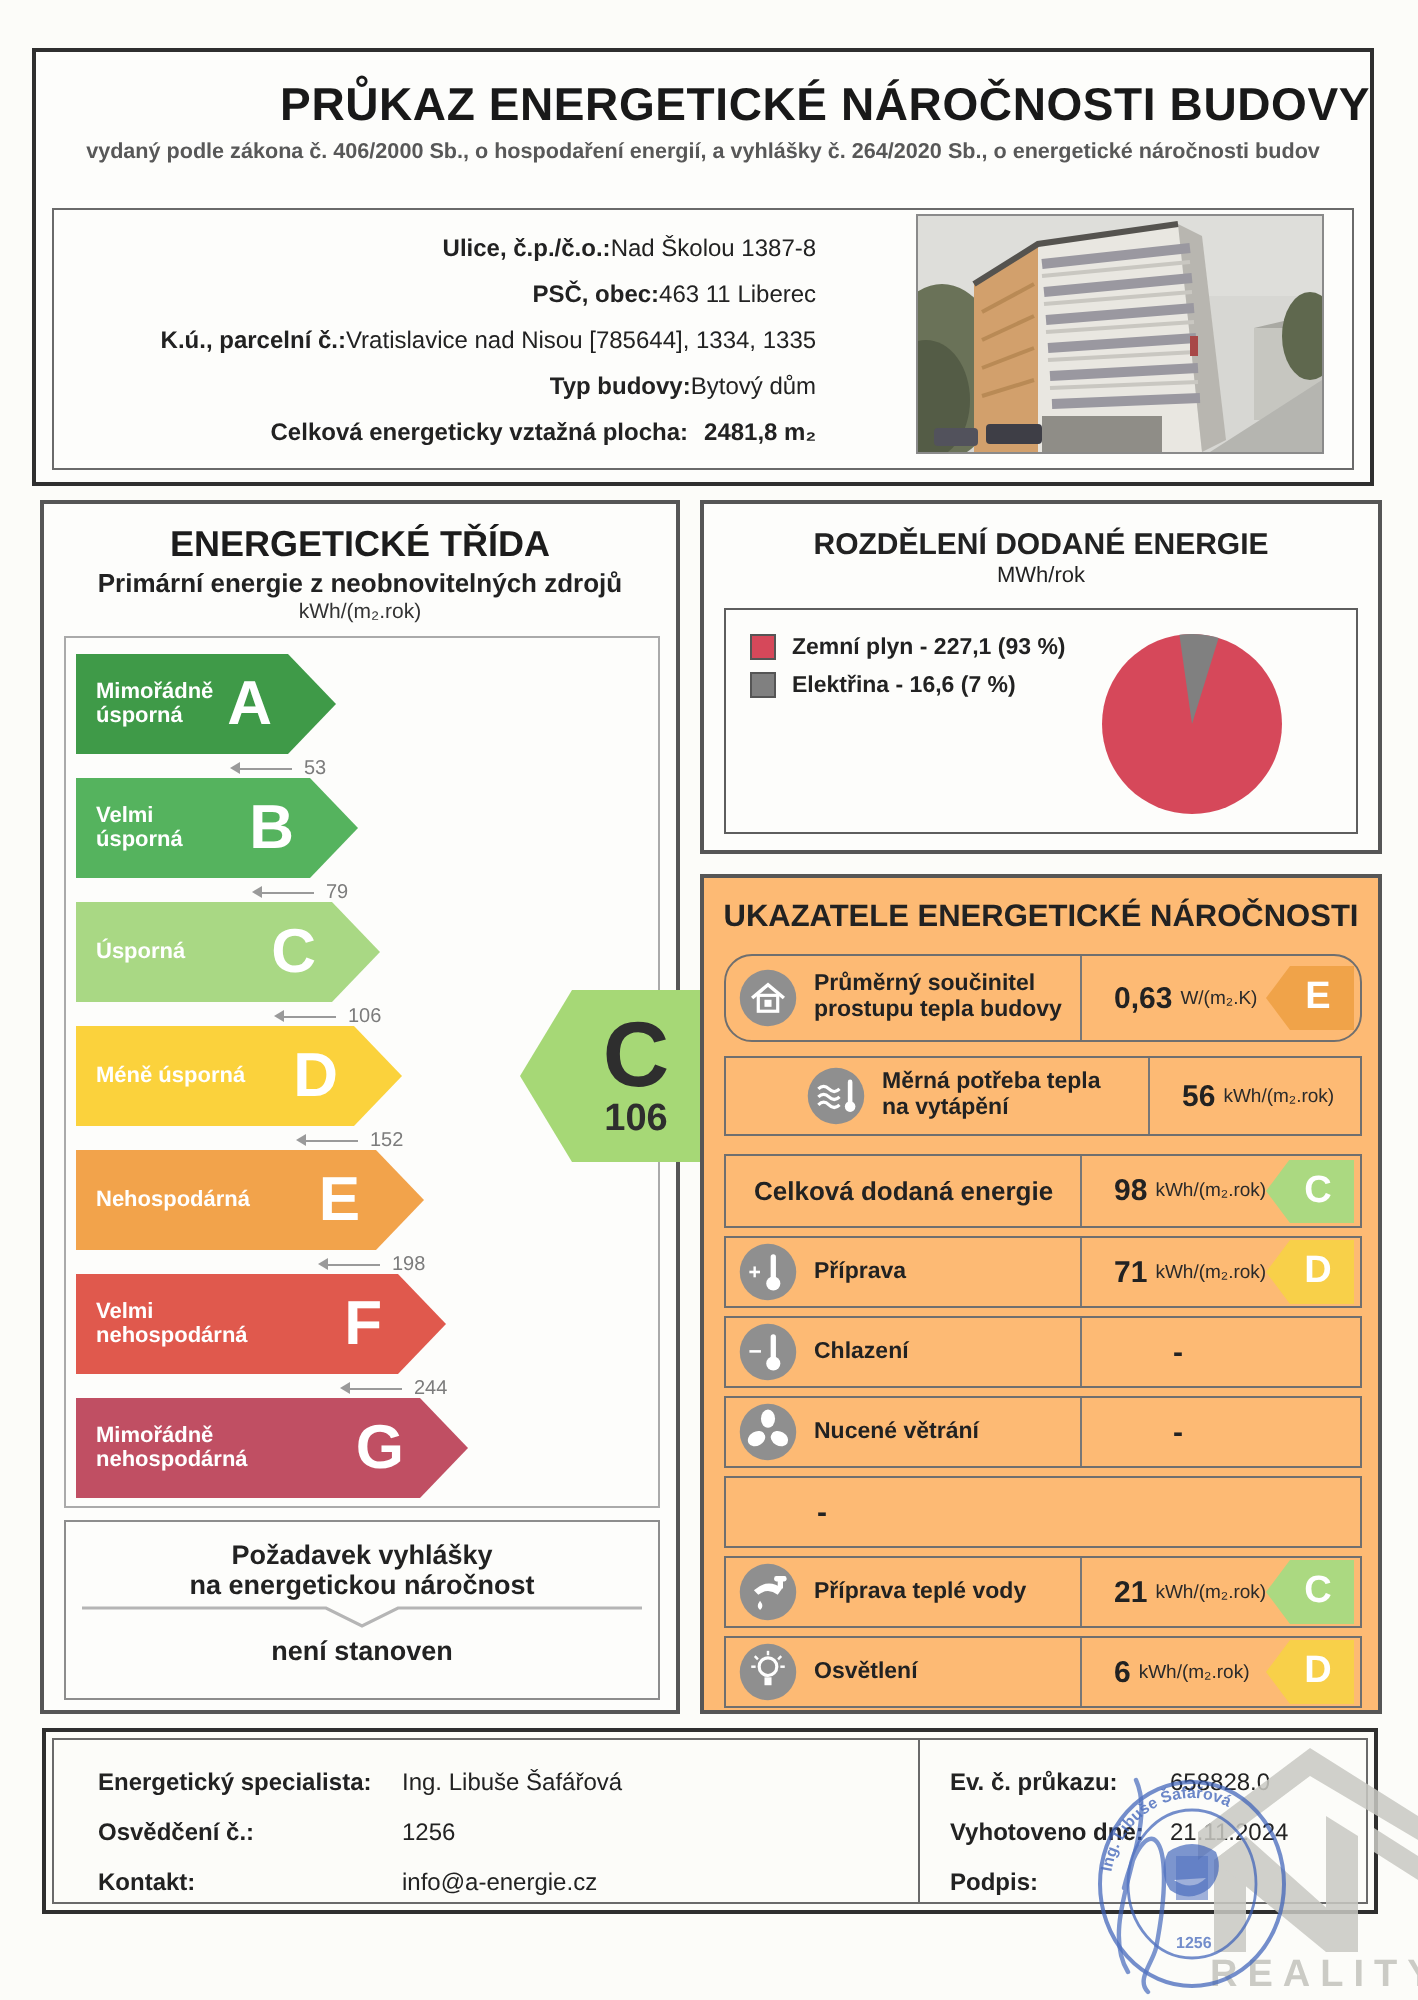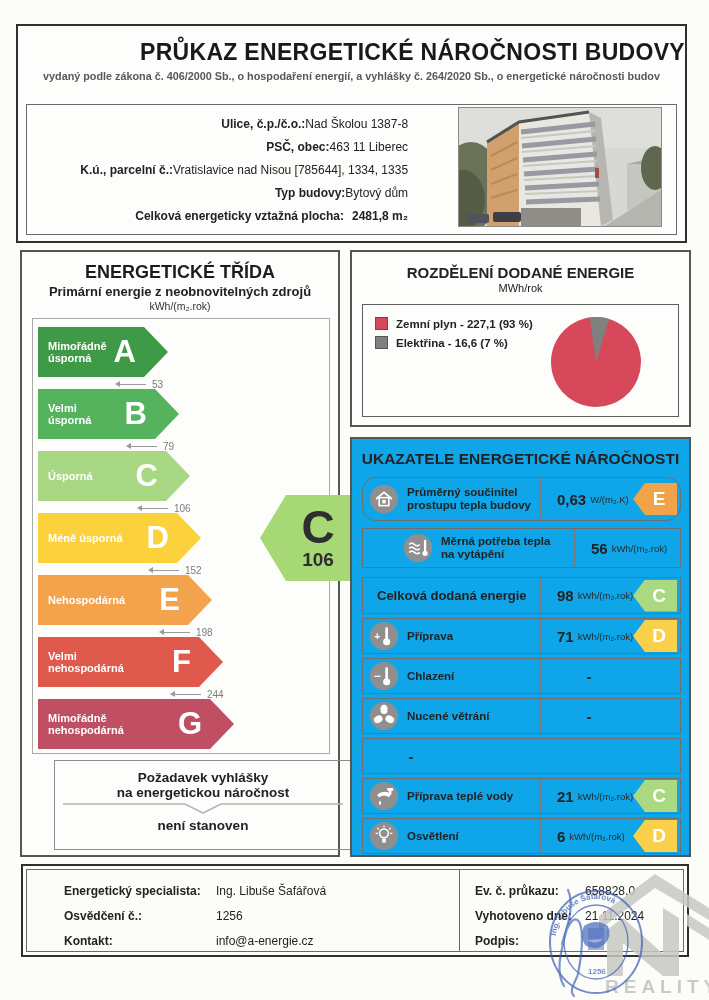--- a/index.html
+++ b/index.html
@@ -32,37 +32,37 @@
   .scale-arrow { position:absolute; left:5px; height:50px; clip-path:polygon(0 0, calc(100% - 24px) 0, 100% 50%, calc(100% - 24px) 100%, 0 100%); display:flex; align-items:center; }
   .scale-label { padding-left:10px; font-size:11px; font-weight:bold; color:#fff; white-space:pre-line; line-height:12.5px; width:100px; }
   .scale-letter { position:absolute; right:32px; top:50%; transform:translateY(-50%); font-size:31px; font-weight:bold; color:#fff; }
   .tick { position:absolute; display:flex; align-items:center; height:10px; }
   .tick-head { width:0; height:0; border-top:3px solid transparent; border-bottom:3px solid transparent; border-right:5px solid #9a9a9a; }
   .tick-line { width:26px; border-top:1.5px solid #9a9a9a; }
   .tick span { margin-left:6px; font-size:10px; color:#7c7c7c; }
   #result-arrow { position:absolute; left:227px; top:176px; width:96px; height:86px; clip-path:polygon(0 50%, 26px 0, 100% 0, 100% 100%, 26px 100%); display:flex; flex-direction:column; align-items:center; justify-content:center; padding-left:20px; }
   #result-letter { font-size:46px; font-weight:bold; color:#2e2e2e; line-height:44px; }
   #result-value { font-size:19px; font-weight:bold; color:#2e2e2e; }
-  #req-box { position:absolute; left:10px; top:508px; width:298px; height:90px; border:1px solid #8d8d8d;margin-left:22px; }
+  #req-box { position:absolute; left:10px; top:508px; width:298px; height:90px; border:1px solid #8d8d8d; }
   .req-line { text-align:center; font-size:13.5px; font-weight:bold; }
   .req-line.first { margin-top:9px; }
   #req-chevron { display:block; margin:2px auto 0; }
   .req-result { text-align:center; font-size:13.5px; font-weight:bold; margin-top:3px; }
   
   #pie-panel { position:absolute; left:350px; top:250px; width:341px; height:177px; border:2px solid #565656; background:#fdfdfb; }
   .pie-title { margin-top:12px; text-align:center; font-size:15px; font-weight:bold; }
   .pie-unit { text-align:center; font-size:11px; margin-top:1px; }
   #pie-inner { position:absolute; left:10px; top:52px; width:317px; height:113px; border:1px solid #5e5e5e; }
   #legend { position:absolute; left:12px; top:12px; }
   .legend-item { display:flex; align-items:center; margin-bottom:6px; }
   .legend-swatch { width:13px; height:13px; border:1px solid #555; margin-right:8px; }
   .legend-label { font-size:11.5px; font-weight:bold; }
   #pie-svg { position:absolute; right:0; top:0; }
   
-  #ind-panel { position:absolute; left:350px; top:437px; width:341px; height:420px; border:2px solid #565656; background:#0ea5e9; }
+  #ind-panel { position:absolute; left:350px; top:437px; width:341px; height:420px; border:2px solid #565656; background:#fdba74; }
   .ind-title { margin-top:11px; text-align:center; font-size:15.5px; font-weight:bold; }
   #ind-rows { position:absolute; left:10px; top:38px; width:319px; }
   .ind-row { position:relative; display:flex; border:1.5px solid #6f6f6f; height:36px; margin-bottom:4px; }
   .ind-row:nth-child(1) { height:44px; margin-bottom:7px;border-radius:14px; }
   .ind-row:nth-child(2) { height:40px; margin-bottom:9px;padding-left:34px; }
   .ind-row:nth-child(3) { height:37px; margin-bottom:4px; }
   .ind-left { width:178px; display:flex; align-items:center; border-right:1px solid #777; }
   .ind-icon { flex:0 0 30px; width:30px; height:30px; margin:0 8px 0 6px; }
   .ind-label { font-size:11.5px; font-weight:bold; white-space:pre-line; line-height:13px; }
   .ind-left.no-icon { padding-left:14px; }
@@ -74,21 +74,21 @@
   .noval .ind-value { width:96px; text-align:center; }
   .badge { position:absolute; right:3px; top:50%; transform:translateY(-50%); width:44px; height:32px; clip-path:polygon(0 50%, 12px 0, 100% 0, 100% 100%, 12px 100%); color:#fff; font-size:19px; font-weight:bold; display:flex; align-items:center; justify-content:center; padding-left:8px; }
   
   #footer-box { position:absolute; left:21px; top:864px; width:668px; height:93px; border:2px solid #2f2f2f; }
   #footer-inner { position:absolute; inset:3px; border:1px solid #6a6a6a; display:flex; }
   .footer-col { padding-top:9px; font-size:12px; }
   .footer-col.left { width:432px; padding-left:22px; }
   .footer-col.right { flex:1; border-left:1px solid #6a6a6a; padding-left:15px; }
   .footer-row { line-height:25px; white-space:nowrap; }
   .f-label { display:inline-block; font-weight:bold; }
-  .footer-col.left .f-label { width:152px;margin-left:15px; }
+  .footer-col.left .f-label { width:152px; }
   .footer-col.right .f-label { width:110px; }
   
   #watermark { position:absolute; right:0; top:868px; opacity:.85; }
   #stamp { position:absolute; left:538px; top:882px; opacity:.88; }
 </style>
 </head>
 <body>
 
 <div id="header-box">
   <div class="main-title">PRŮKAZ ENERGETICKÉ NÁROČNOSTI BUDOVY</div>

